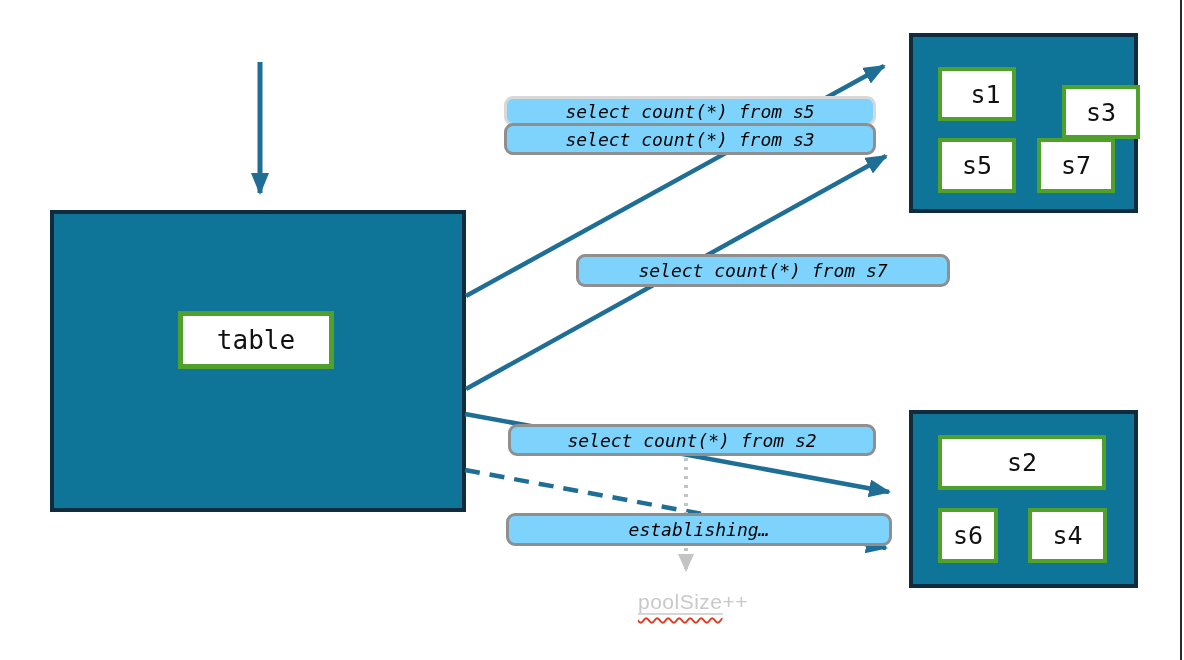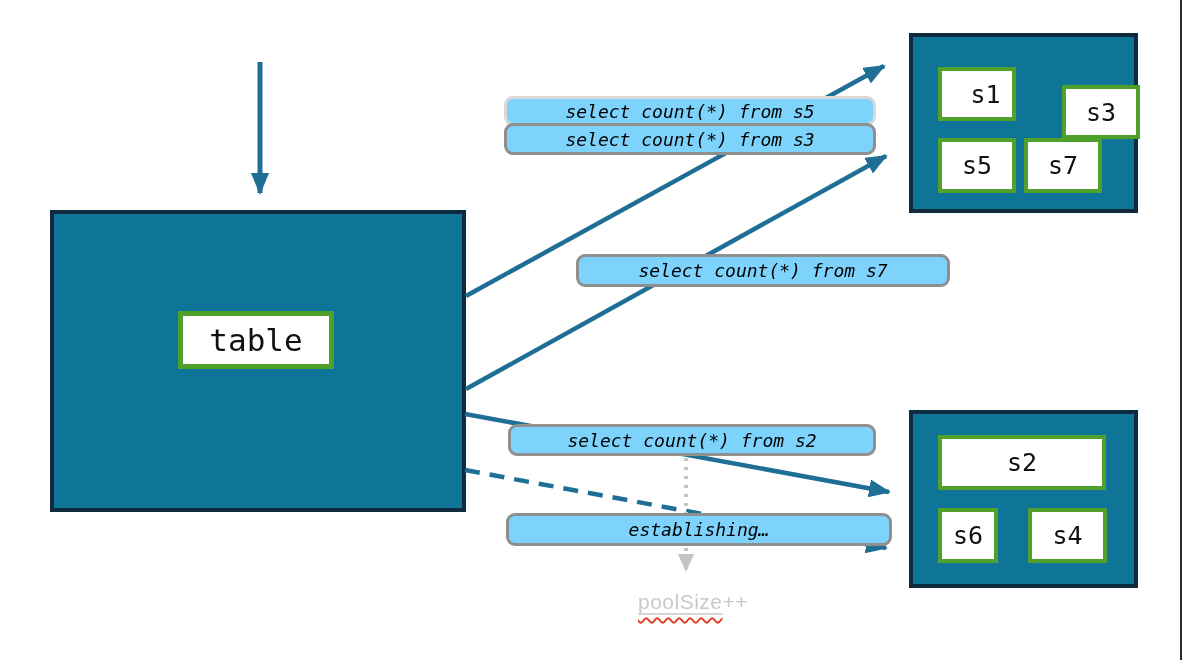--- a/index.html
+++ b/index.html
@@ -38,21 +38,21 @@
     box-sizing:border-box;
   }
   .shard {
     position:absolute;
     background:#ffffff;
     border:4px solid #4fa12c;
     box-sizing:border-box;
     display:flex; align-items:center; justify-content:center;
     font-size:25px; color:#111;
   }
-  .shard.big-border { border-width:5px; font-size:31px; }
+  .shard.big-border { border-width:5px; font-size:26px; }
 
   .pool-note {
     position:absolute;
     left:560px; top:590px; width:266px;
     text-align:center;
     font-family:"Liberation Sans", sans-serif;
     font-size:21px;
     color:#c9c9c9;
     letter-spacing:0.5px;
   }
@@ -77,21 +77,21 @@
   <div class="node" style="left:909px; top:33px; width:229px; height:180px;">
     <div class="shard" style="left:25px; top:30px; width:78px; height:54px;padding-left:17px;">
       <span>s1</span>
     </div>
     <div class="shard" style="left:115px; top:48px; width:78px; height:54px;margin-left:34px;">
       <span>s3</span>
     </div>
     <div class="shard" style="left:25px; top:101px; width:78px; height:55px;">
       <span>s5</span>
     </div>
-    <div class="shard" style="left:111px; top:101px; width:78px; height:55px;">
+    <div class="shard" style="left:124px; top:101px; width:78px; height:55px;">
       <span>s7</span>
     </div>
   </div>
 
   <div class="node" style="left:909px; top:410px; width:229px; height:178px;">
     <div class="shard" style="left:25px; top:21px; width:168px; height:55px;">
       <span>s2</span>
     </div>
     <div class="shard" style="left:25px; top:94px; width:60px; height:55px;">
       <span>s6</span>

